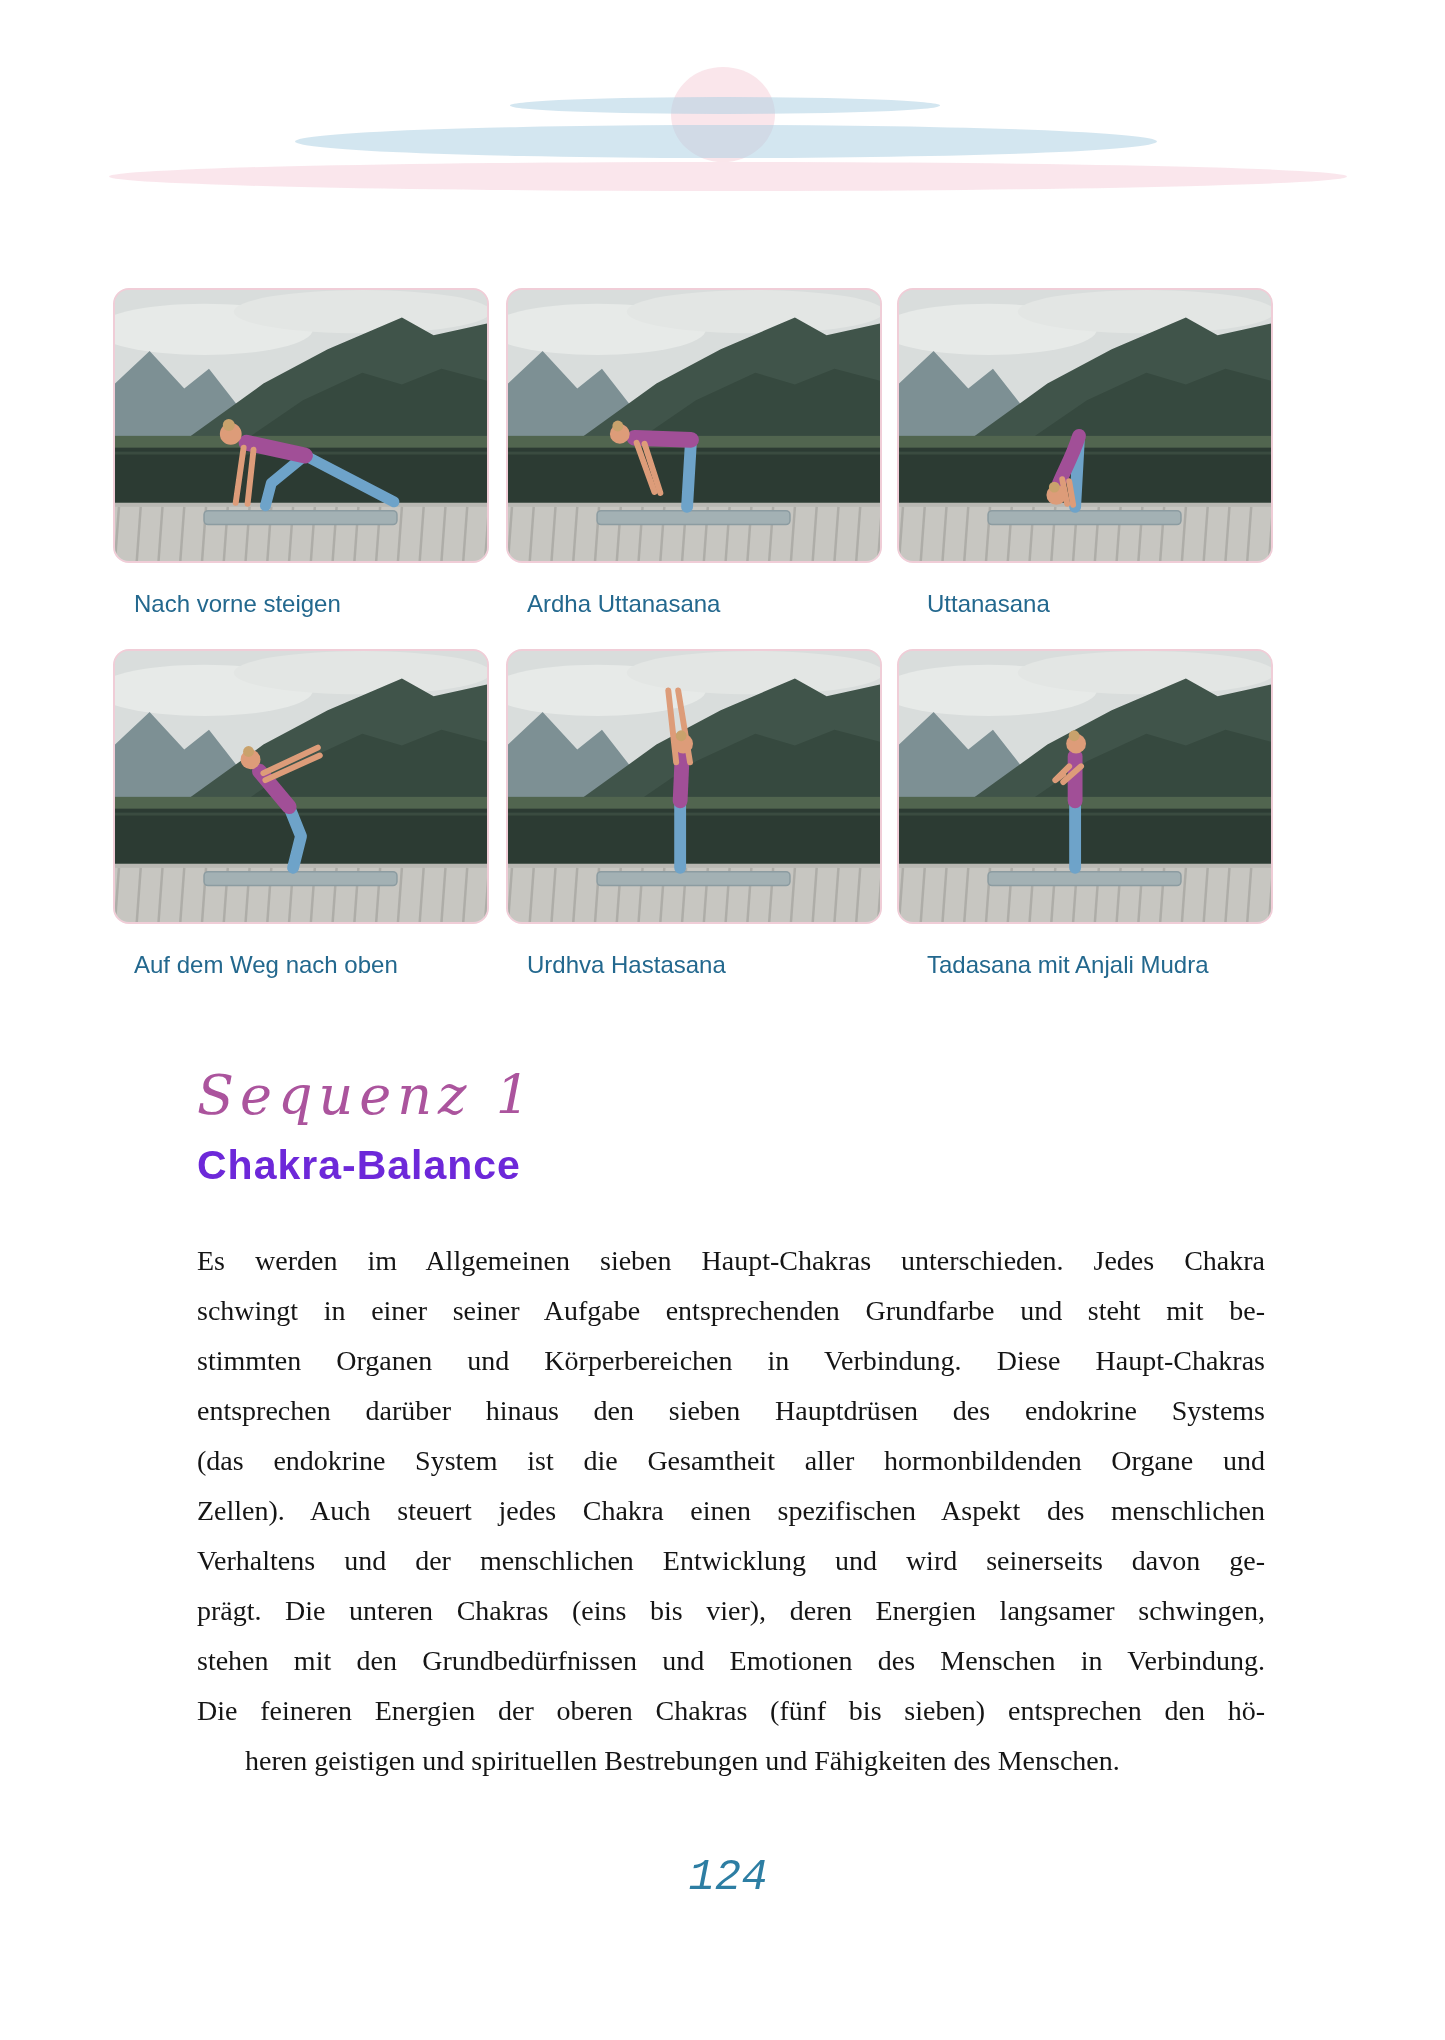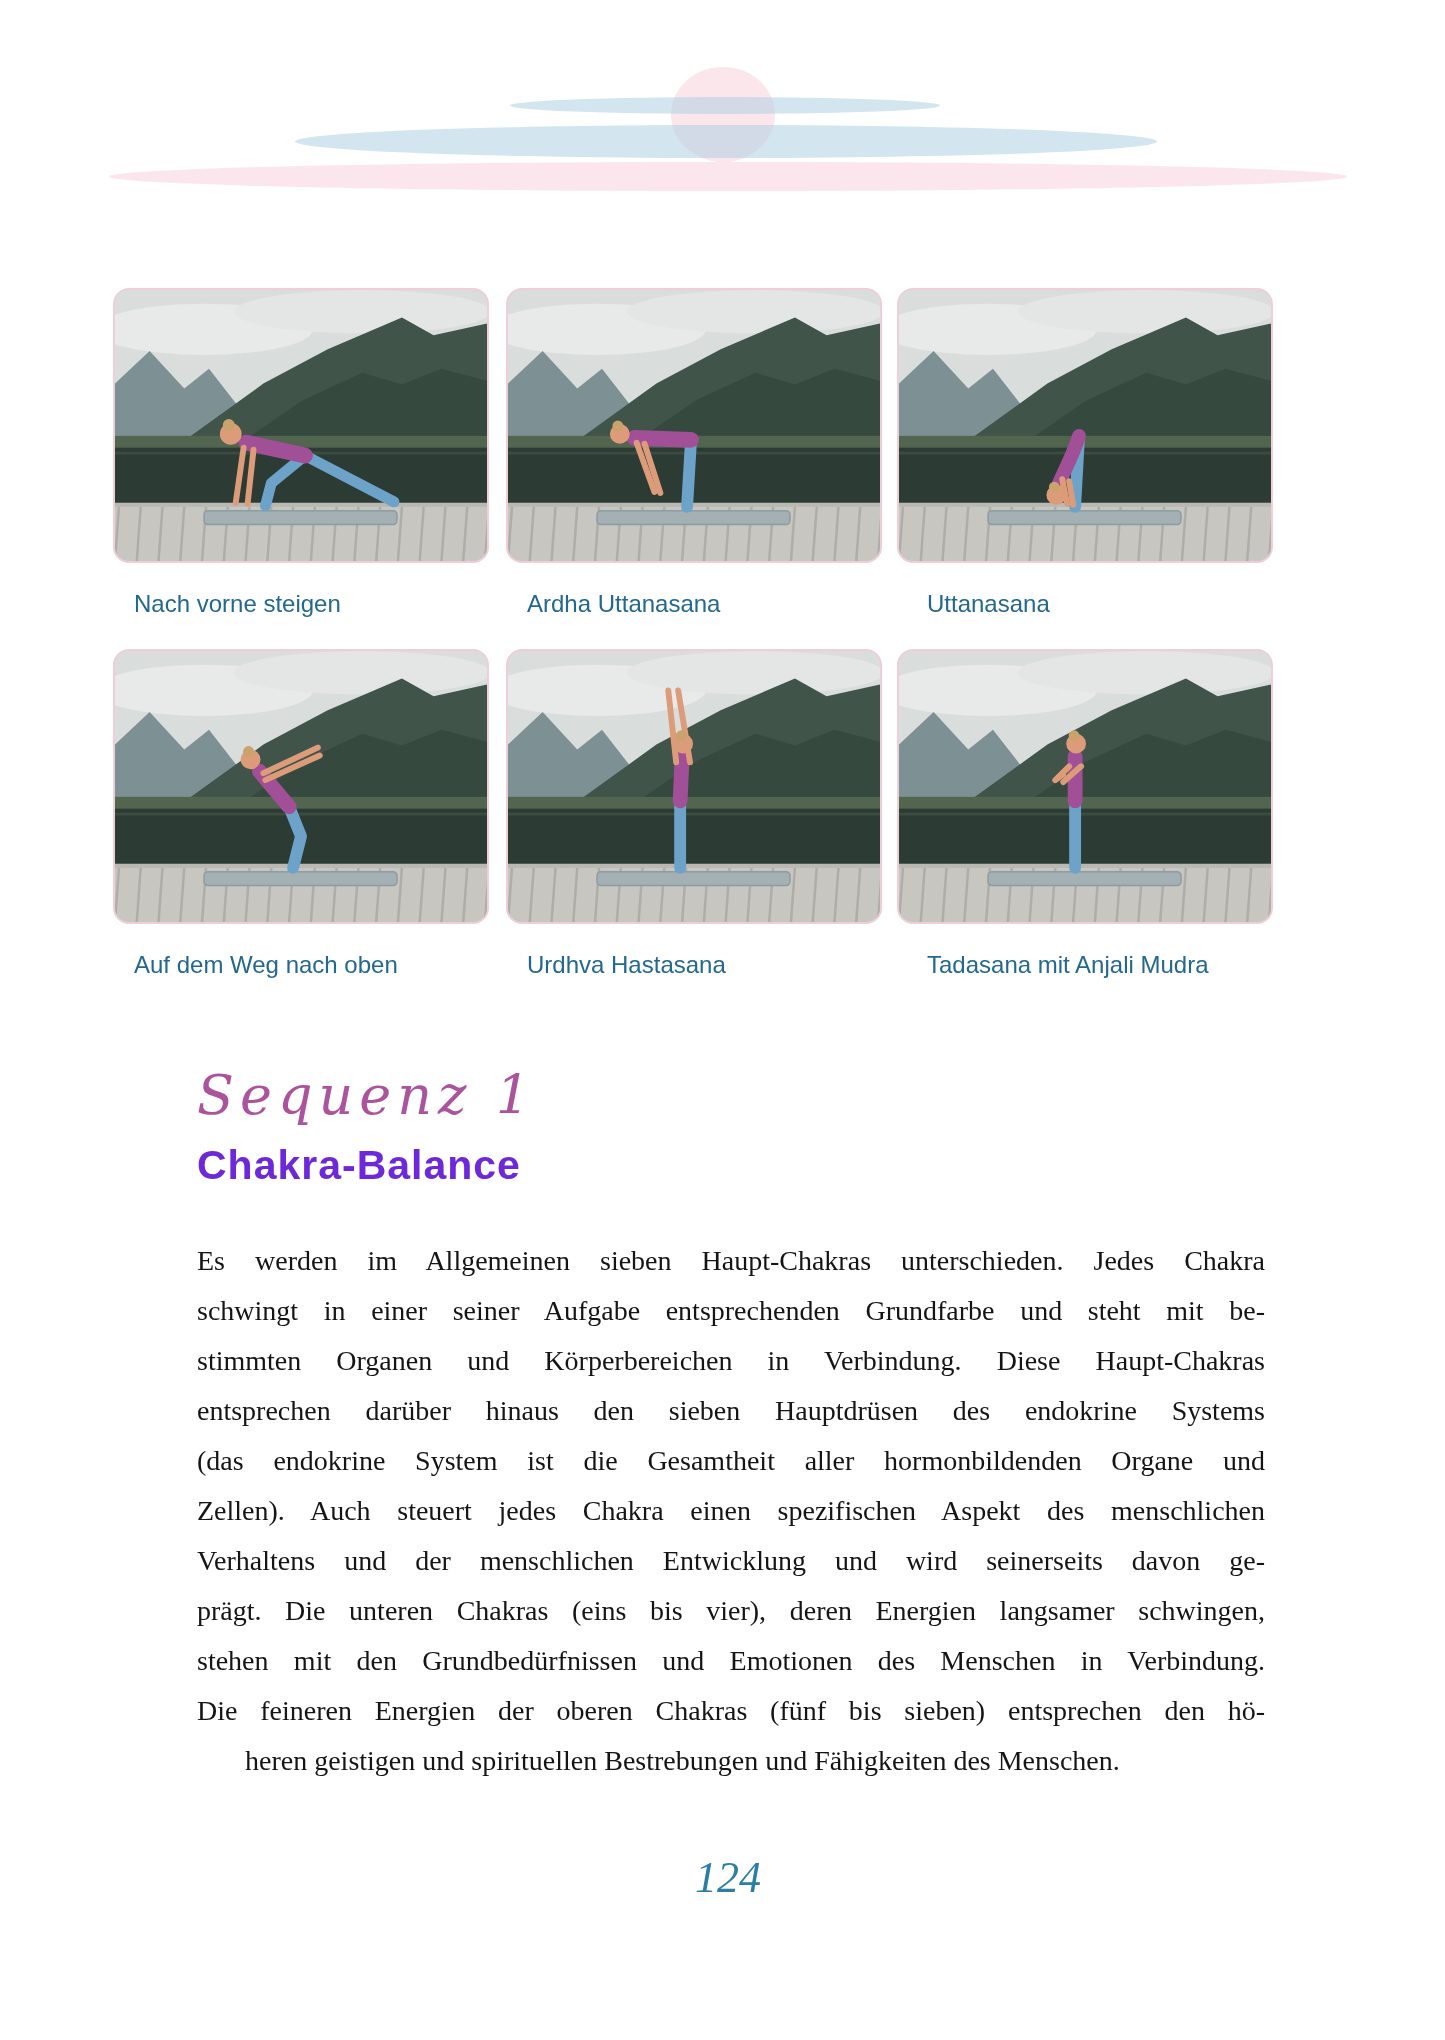--- a/index.html
+++ b/index.html
@@ -30,21 +30,21 @@
                  letter-spacing:1px;color:#6d28d9;margin-top:10px;}
 
   
   .body-text{position:absolute;left:197px;top:1236px;width:1068px;
              font-family:Liberation Serif, serif;font-size:28px;line-height:50px;color:#151515;}
   .body-text .line{text-align:justify;text-align-last:justify;white-space:normal;}
   .body-text .line.last{text-align-last:left;margin-left:48px;}
 
   
   .page-number{position:absolute;left:598px;top:1852px;width:260px;text-align:center;
-               font-family:Liberation Serif, serif;font-style:italic;font-size:44px;color:#2d7ea3;}
+               font-family:Liberation Mono, monospace;font-style:italic;font-size:44px;color:#2d7ea3;}
 </style>
 </head>
 <body>
 
 <div class="page">
 
   <div>
     <div class="deco-shape deco-pink-circle"></div>
     <div class="deco-shape deco-blue-small"></div>
     <div class="deco-shape deco-blue-medium"></div>

